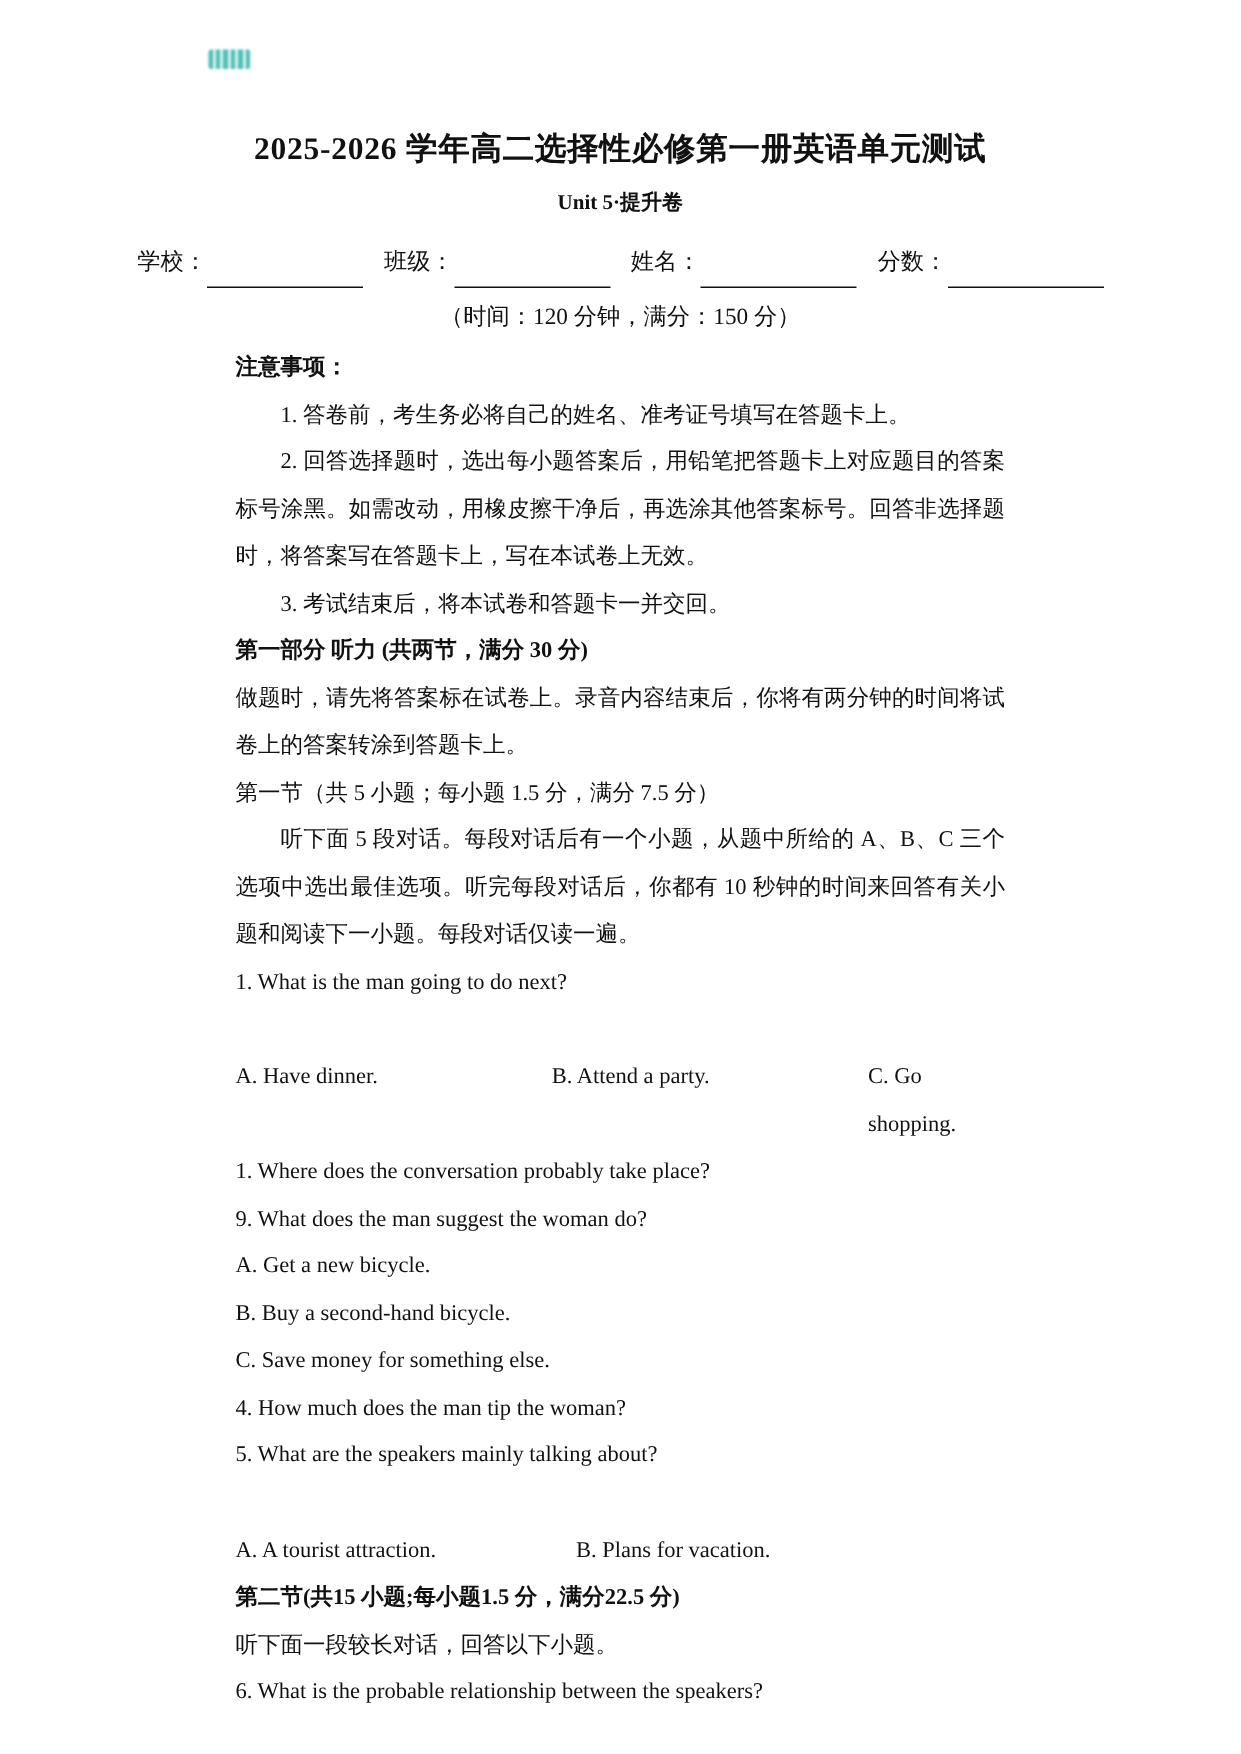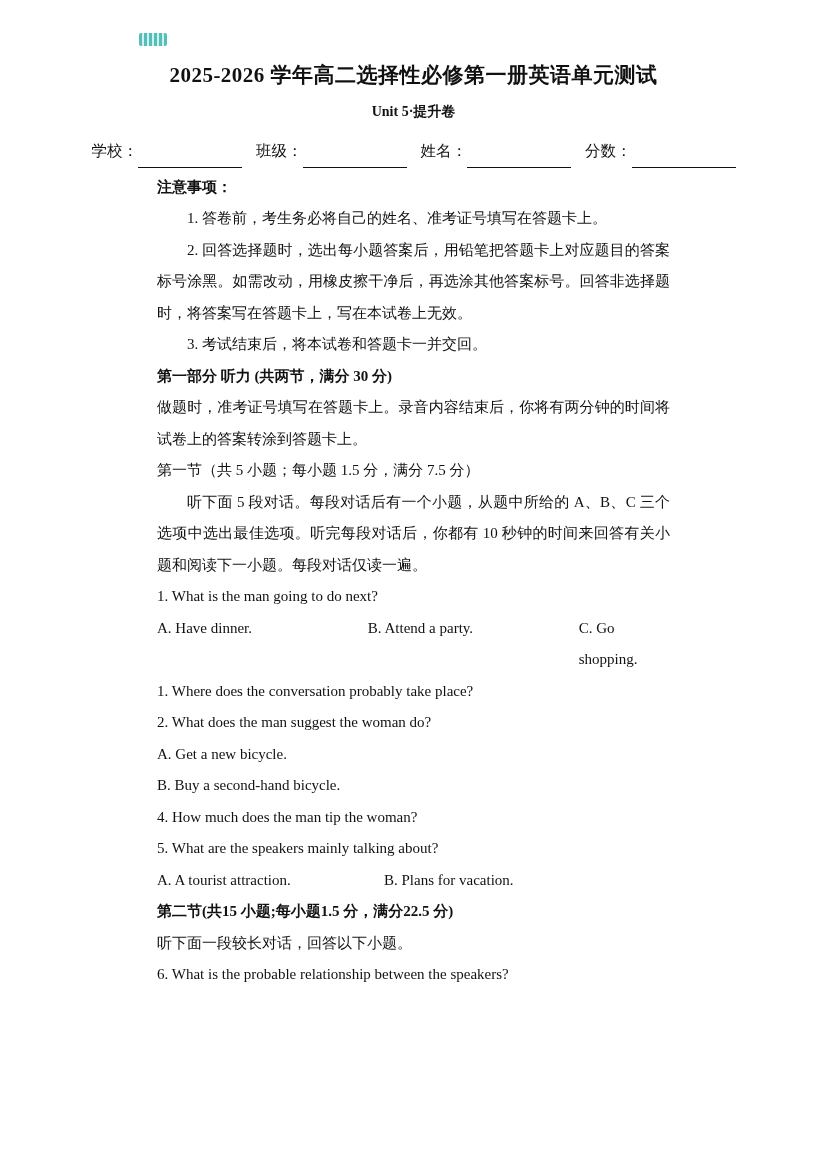--- a/index.html
+++ b/index.html
@@ -3,21 +3,21 @@
 <meta charset="utf-8">
 <style>
   html,body{margin:0;padding:0;background:#ffffff;}
   .page{
     position:relative;
     width:669px;
     height:1169px;
     margin:0 auto;
     background:#ffffff;
     box-sizing:border-box;
-    padding:60px 78px 40px 78px;
+    padding:84px 78px 40px 78px;
     font-family:"Liberation Serif","DejaVu Serif",serif;
     color:#111111;
     font-size:15px;
     line-height:2.1;
   }
   .corner-watermark{
     position:absolute;
     top:33px;left:60px;
     width:28px;height:13px;
     border-radius:2px;
@@ -59,21 +59,21 @@
   .time-line{
     text-align:center;
     font-size:15.5px;
     margin-bottom:2px;
   }
   .para{margin:0;text-align:justify;}
   .bold{font-weight:bold;}
   .indent{text-indent:2em;}
   .q-block{margin:0;}
   .opt-row{display:flex;}
-  .opt-row .opt{width:227px;}
+  .opt-row .opt{width:227px;margin-top:32px;}
   .opt-row .opt:last-child{width:auto;}
   .opt-stack .opt{display:block;}
 </style>
 </head>
 <body>
 
 <div class="page">
 
   <div class="corner-watermark"></div>
 
@@ -92,48 +92,50 @@
     <span class="info-field">
       <span>姓名：</span>
       <span class="blank"></span>
     </span>
     <span class="info-field">
       <span>分数：</span>
       <span class="blank"></span>
     </span>
   </div>
 
+  <div class="time-line">（时间：120 分钟，满分：150 分）</div>
 
   <p class="para bold">注意事项：</p>
   <p class="para indent">1. 答卷前，考生务必将自己的姓名、准考证号填写在答题卡上。</p>
   <p class="para indent">2. 回答选择题时，选出每小题答案后，用铅笔把答题卡上对应题目的答案标号涂黑。如需改动，用橡皮擦干净后，再选涂其他答案标号。回答非选择题时，将答案写在答题卡上，写在本试卷上无效。</p>
   <p class="para indent">3. 考试结束后，将本试卷和答题卡一并交回。</p>
 
   <p class="para bold">第一部分 听力 (共两节，满分 30 分)</p>
-  <p class="para">做题时，准考证号填写在答题卡上。录音内容结束后，你将有两分钟的时间将试卷上的答案转涂到答题卡上。</p>
+  <p class="para">做题时，请先将答案标在试卷上。录音内容结束后，你将有两分钟的时间将试卷上的答案转涂到答题卡上。</p>
   <p class="para">第一节（共 5 小题；每小题 1.5 分，满分 7.5 分）</p>
   <p class="para indent">听下面 5 段对话。每段对话后有一个小题，从题中所给的 A、B、C 三个选项中选出最佳选项。听完每段对话后，你都有 10 秒钟的时间来回答有关小题和阅读下一小题。每段对话仅读一遍。</p>
 
   <div class="q-block">
     <p class="para">1. What is the man going to do next?</p>
     <div class="opt-row">
       <span class="opt">A. Have dinner.</span>
       <span class="opt">B. Attend a party.</span>
       <span class="opt">C. Go shopping.</span>
     </div>
   </div>
 
   <div class="q-block">
     <p class="para">1. Where does the conversation probably take place?</p>
   </div>
 
   <div class="q-block opt-stack">
-    <p class="para">2. What does the man suggest the woman do?</p>
+    <p class="para">9. What does the man suggest the woman do?</p>
     <p class="para opt">A. Get a new bicycle.</p>
     <p class="para opt">B. Buy a second-hand bicycle.</p>
+    <p class="para opt">C. Save money for something else.</p>
   </div>
 
   <div class="q-block">
     <p class="para">4. How much does the man tip the woman?</p>
   </div>
 
   <div class="q-block">
     <p class="para">5. What are the speakers mainly  talking  about?</p>
     <div class="opt-row">
       <span class="opt">A. A tourist  attraction.</span>

